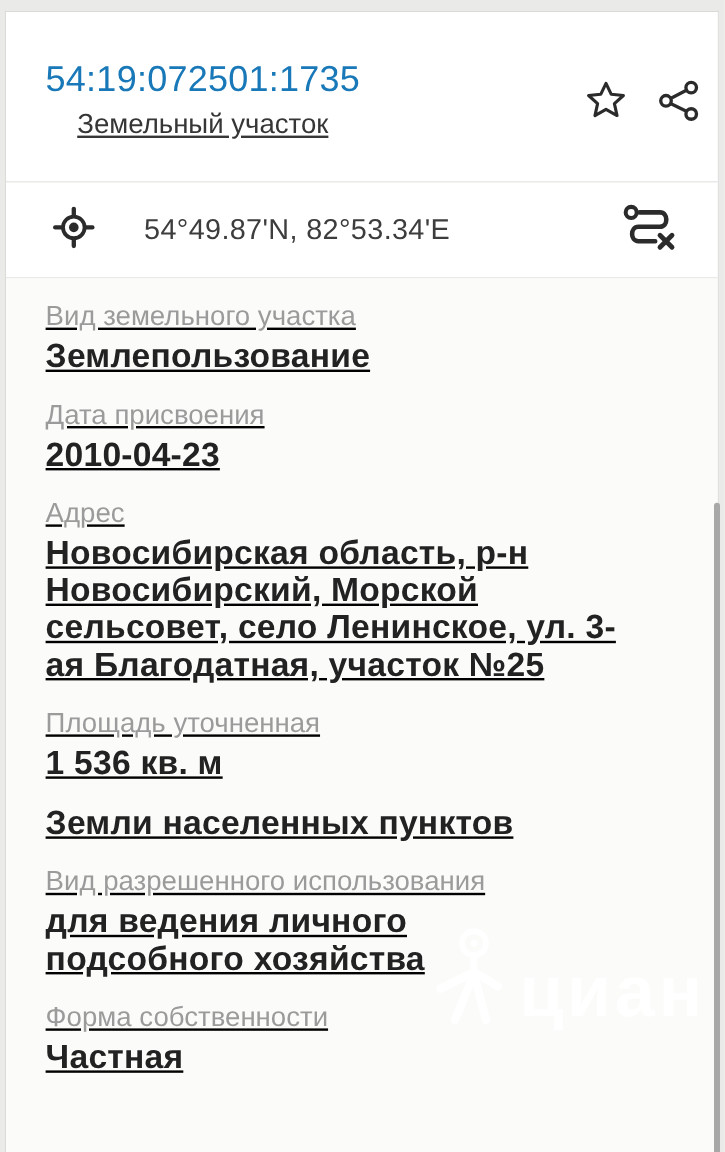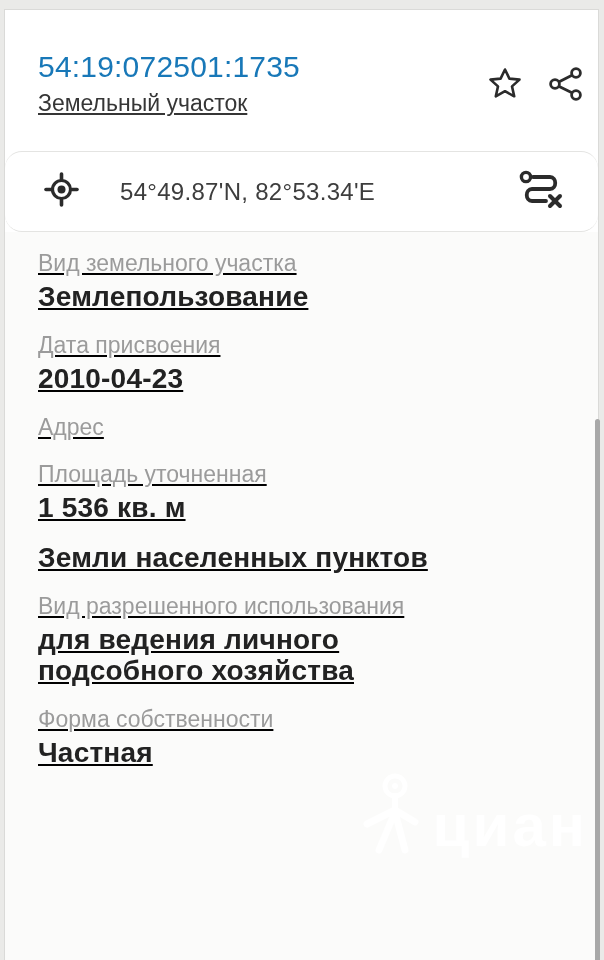--- a/index.html
+++ b/index.html
@@ -16,36 +16,37 @@
     border:1px solid #dadad8;border-bottom:none;
     box-sizing:border-box;
     display:flex;flex-direction:column;
   }
   
   .header{
     height:141px;box-sizing:border-box;
     padding:40px 12px 0 33px;
     display:flex;justify-content:space-between;align-items:flex-start;
     background:#ffffff;
+    text-align:center;
   }
   .cad-number{
     font-size:30px;line-height:34px;font-weight:400;
     color:#1878b8;letter-spacing:0.2px;
   }
   .obj-type{
     font-size:23px;line-height:28px;color:#363636;margin-top:5px;text-decoration:underline;
   }
   .header-icons{display:flex;gap:22px;margin-top:14px;align-items:center;}
   .icon-btn{background:none;border:none;padding:0;cursor:pointer;display:block;}
   
   .coordbar{
     height:81px;box-sizing:border-box;
     border-top:1px solid #e4e4e2;border-bottom:1px solid #e4e4e2;
     display:flex;align-items:center;
-    padding:0 28px 0 38px;background:#ffffff;border-radius:17px;
+    padding:0 28px 0 38px;background:#ffffff;
   }
   .coord-text{
     flex:1;margin-left:40px;
     font-size:24px;color:#3d3d3d;letter-spacing:0.3px;
   }
   
   .content{
     flex:1;background:#fbfbfa;
     padding:17px 45px 0 33px;
     position:relative;
@@ -141,20 +142,21 @@
       <div class="field-value">Землепользование</div>
     </div>
 
     <div class="field">
       <div class="field-label">Дата присвоения</div>
       <div class="field-value">2010-04-23</div>
     </div>
 
     <div class="field">
       <div class="field-label">Адрес</div>
+      <div class="field-value val-address">Новосибирская область, р-н Новосибирский, Морской сельсовет, село Ленинское, ул. 3-ая Благодатная, участок №25</div>
     </div>
 
     <div class="field">
       <div class="field-label">Площадь уточненная</div>
       <div class="field-value">1 536 кв. м</div>
     </div>
 
     <div class="field">
       <div class="field-value">Земли населенных пунктов</div>
     </div>

